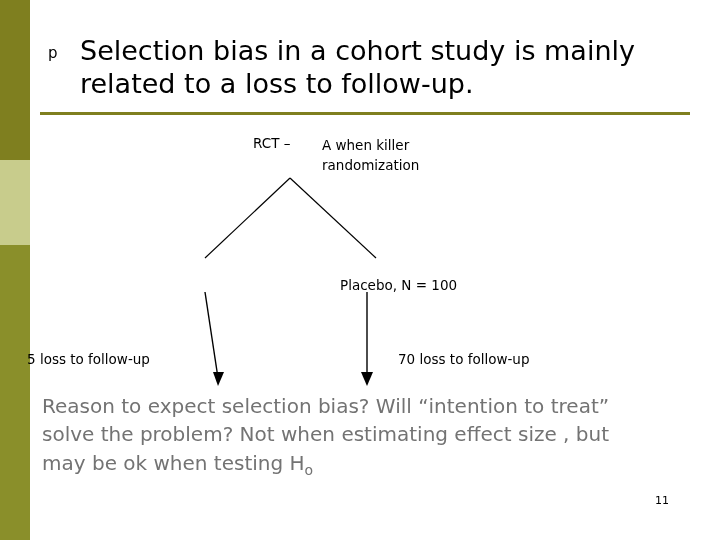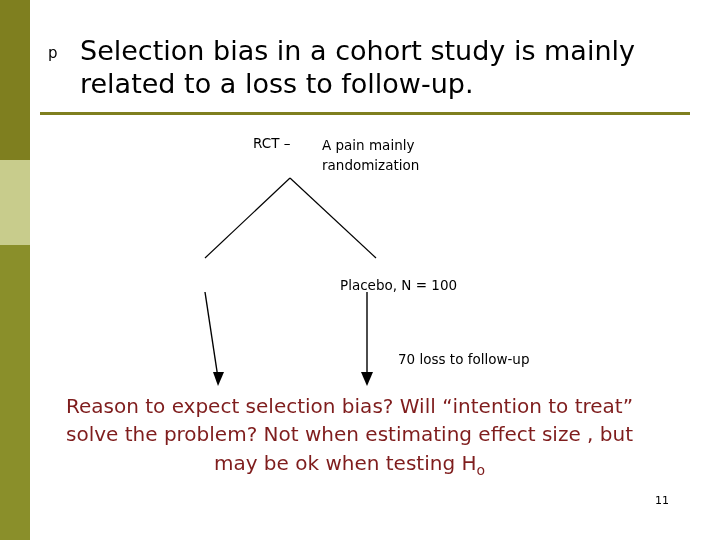--- a/index.html
+++ b/index.html
@@ -93,22 +93,21 @@
   }
   
   .body-text {
     position: absolute;
     left: 42px;
     top: 392px;
     width: 615px;
     font-family: "DejaVu Sans", sans-serif;
     font-size: 20px;
     line-height: 1.42;
-    color: #7f1d1d;
-    text-align: center;
+    color: #737373;
   }
   .body-text .sub {
     font-size: 14px;
     vertical-align: sub;
   }
   
   .page-num {
     position: absolute;
     left: 655px;
     top: 494px;
@@ -137,22 +136,23 @@
     <line x1="290" y1="178" x2="376" y2="258" stroke="#000000" stroke-width="1.2"></line>
 
     <line x1="205" y1="292" x2="218" y2="378" stroke="#000000" stroke-width="1.4"></line>
     <polygon points="218,386 213,372 224,372" fill="#000000"></polygon>
 
     <line x1="367" y1="292" x2="367" y2="378" stroke="#000000" stroke-width="1.4"></line>
     <polygon points="367,386 361,372 373,372" fill="#000000"></polygon>
   </svg>
 
   <div class="lbl lbl-rct">RCT –</div>
-  <div class="lbl lbl-painkiller">A pain mainly
+  <div class="lbl lbl-painkiller">A when killer
 randomization</div>
   <div class="lbl lbl-placebo">Placebo, N = 100</div>
+  <div class="lbl lbl-loss5">5 loss to follow-up</div>
   <div class="lbl lbl-loss40">70 loss to follow-up</div>
 
   <div class="body-text"><span>Reason to expect selection bias? Will “intention to treat” solve the problem? Not when estimating effect size , but may be ok when testing H</span><span class="sub">o</span></div>
 
   <div class="page-num">11</div>
 
 </div>
 
 </body></html>

